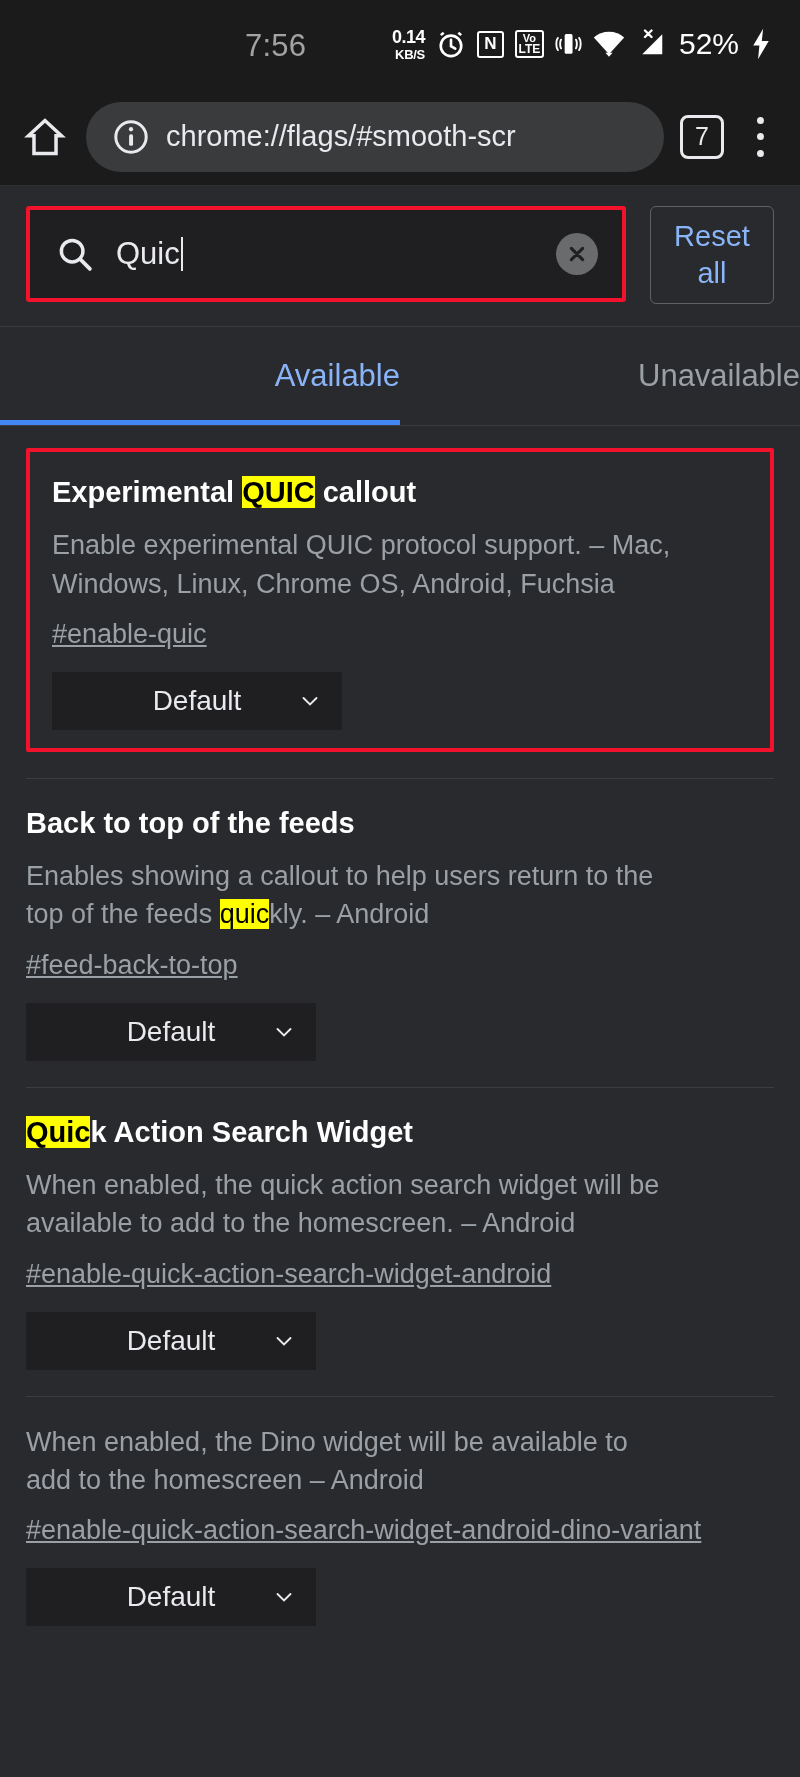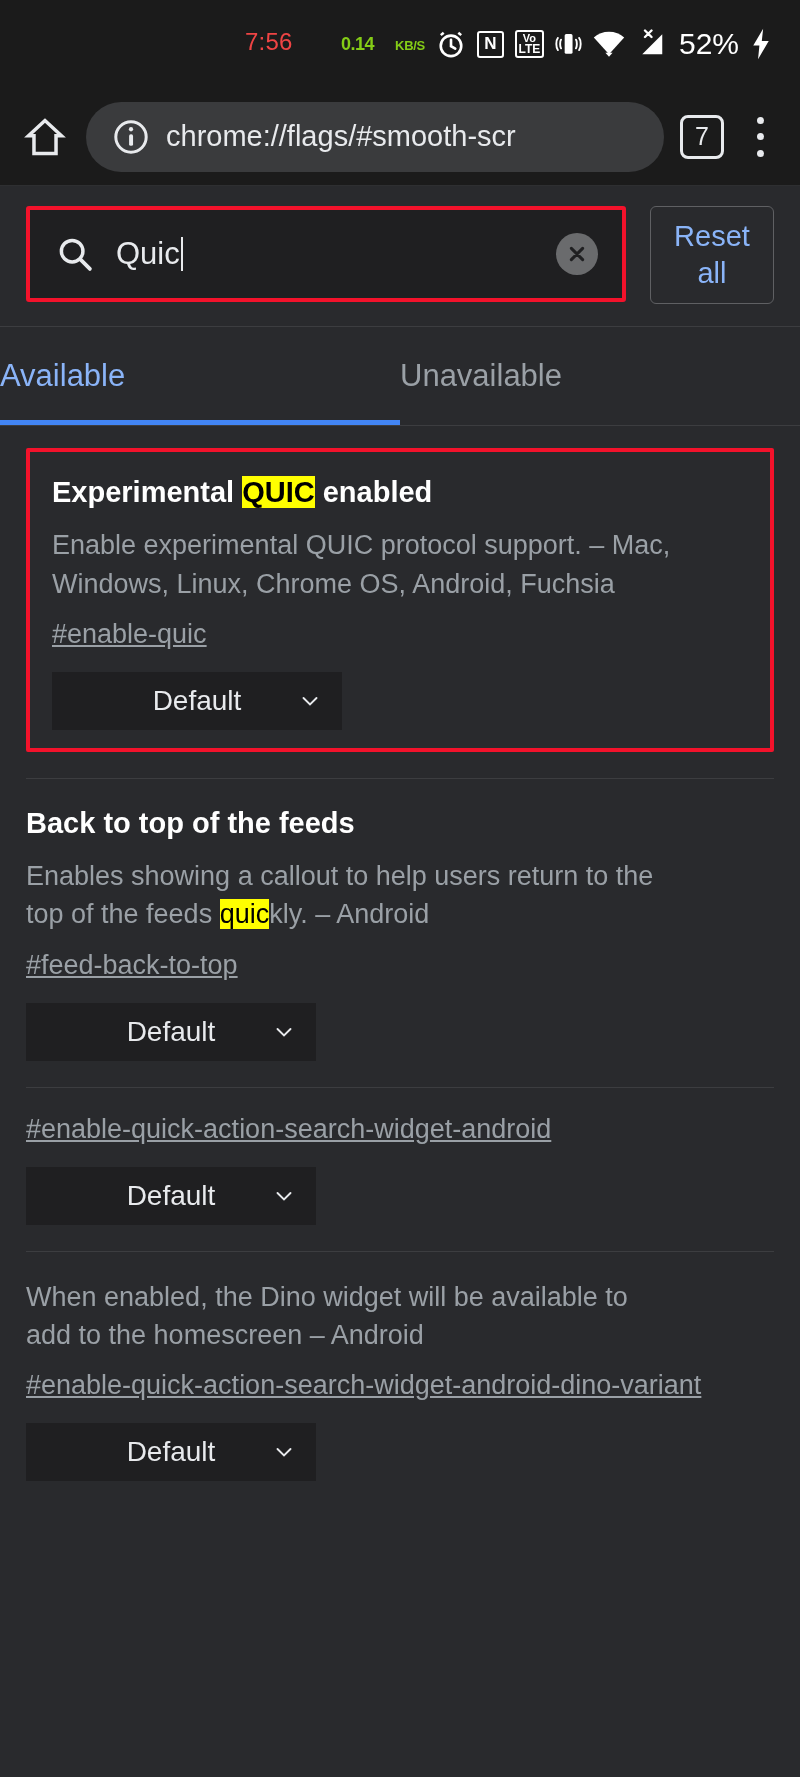--- a/index.html
+++ b/index.html
@@ -24,42 +24,42 @@
     height: 88px;
     background: #1b1b1b;
     display: flex;
     align-items: center;
     justify-content: center;
     gap: 14px;
     padding: 0 28px;
     position: relative;
   }
   .status-clock {
-    color: #ef4444;
-    font-size: 24px;
+    color: #a3a3a3;
+    font-size: 31px;
     letter-spacing: 0.2px;
     position: absolute;
     left: 245px;
     top: 28px;
   }
   .status-icons {
     position: absolute;
     right: 28px;
     top: 22px;
     display: flex;
     align-items: center;
     gap: 11px;
     height: 44px;
   }
   .netspeed {
     display: flex;
-    flex-direction: row;
-    align-items: center;
+    flex-direction: column;
+    align-items: flex-end;
     line-height: 1;
-    color: #84cc16;
+    color: #ffffff;
   }
   .netspeed .n1 { font-size: 18px; font-weight: 600; letter-spacing: -0.5px;}
   .netspeed .n2 { font-size: 13px; font-weight: 600; margin-top: 2px; letter-spacing: -0.3px; padding-left: 21px;}
 
   .ic { color: #fff; display: flex; align-items: center; justify-content: center; }
 
   .boxglyph {
     border: 2.6px solid #fff;
     border-radius: 3px;
     width: 27px; height: 27px;
@@ -203,21 +203,21 @@
   .tabs {
     display: flex;
     border-bottom: 1px solid #3c3d40;
     border-top: 1px solid #3c3d40;
     height: 100px;
   }
   .tab {
     flex: 1 1 50%;
     display: flex;
     align-items: center;
-    justify-content: flex-start;
+    justify-content: flex-end;
     font-size: 31px;
     color: #9aa0a6;
     position: relative;
   }
   .tab.active { color: #8ab4f8; }
   .tab.active::after {
     content: "";
     position: absolute;
     left: 0; right: 0; bottom: 0;
     height: 5px;
@@ -412,21 +412,21 @@
         <span>Available</span>
       </div>
       <div class="tab">
         <span>Unavailable</span>
       </div>
     </div>
 
     <div class="flaglist">
 
       <div class="flag highlighted">
-        <div class="flag-title"><span>Experimental </span><span class="hl">QUIC</span><span> enabled</span></div>
+        <div class="flag-title"><span>Experimental </span><span class="hl">QUIC</span><span> callout</span></div>
         <div class="flag-desc"><span>Enable experimental QUIC protocol support. – Mac, Windows, Linux, Chrome OS, Android, Fuchsia</span></div>
         <a class="flag-link">#enable-quic</a>
         <div class="flag-select">
           <span>Default</span>
           <span class="chev">
             <svg width="24" height="24" viewBox="0 0 24 24">
                 <path d="M5.5 9 12 15.4 18.5 9" fill="none" stroke="#e8eaed" stroke-width="1.9" stroke-linecap="round"></path>
               </svg>
           </span>
         </div>
@@ -444,20 +444,22 @@
             <svg width="24" height="24" viewBox="0 0 24 24">
                 <path d="M5.5 9 12 15.4 18.5 9" fill="none" stroke="#e8eaed" stroke-width="1.9" stroke-linecap="round"></path>
               </svg>
           </span>
         </div>
       </div>
 
       <div class="flag-sep"></div>
 
       <div class="flag">
+        <div class="flag-title"><span class="hl">Quic</span><span>k Action Search Widget</span></div>
+        <div class="flag-desc"><span>When enabled, the quick action search widget will be available to add to the homescreen. – Android</span></div>
         <a class="flag-link">#enable-quick-action-search-widget-android</a>
         <div class="flag-select">
           <span>Default</span>
           <span class="chev">
             <svg width="24" height="24" viewBox="0 0 24 24">
                 <path d="M5.5 9 12 15.4 18.5 9" fill="none" stroke="#e8eaed" stroke-width="1.9" stroke-linecap="round"></path>
               </svg>
           </span>
         </div>
       </div>

